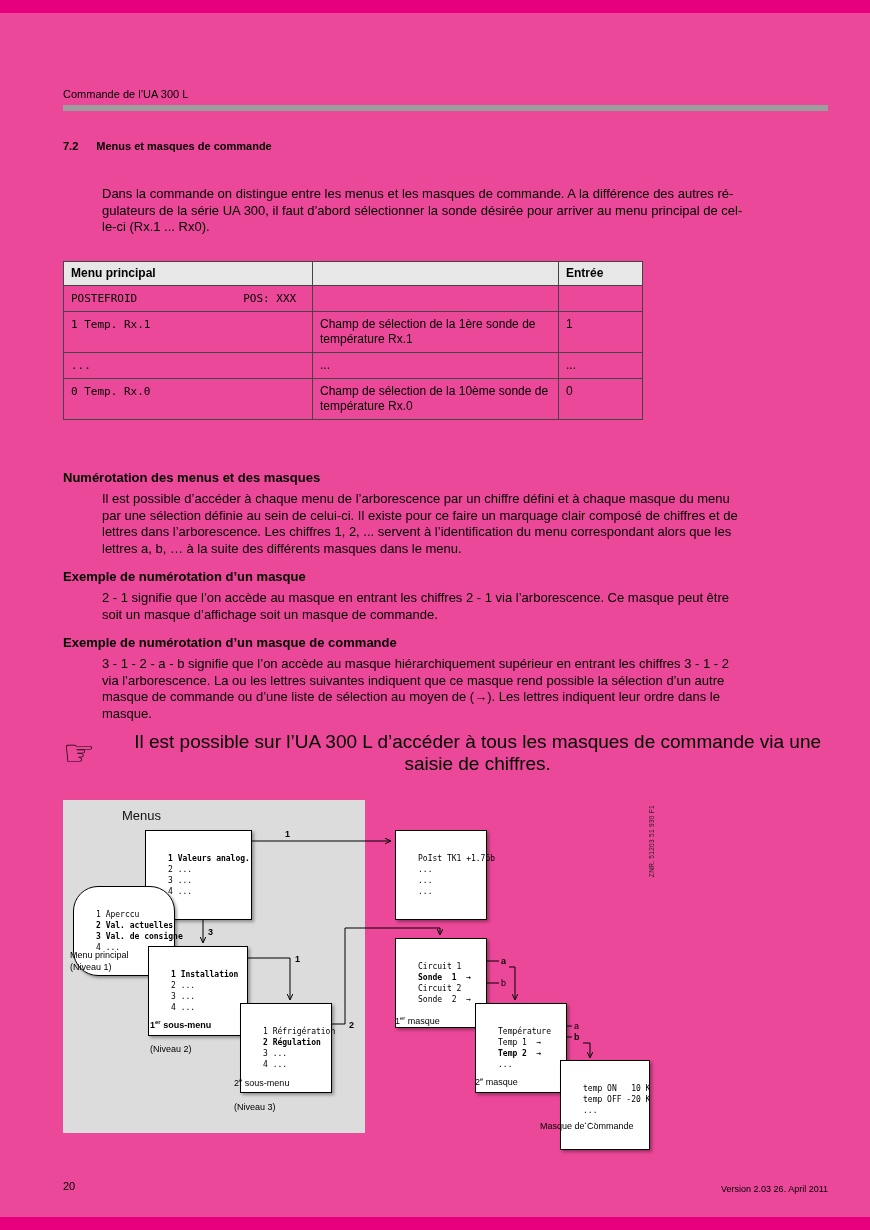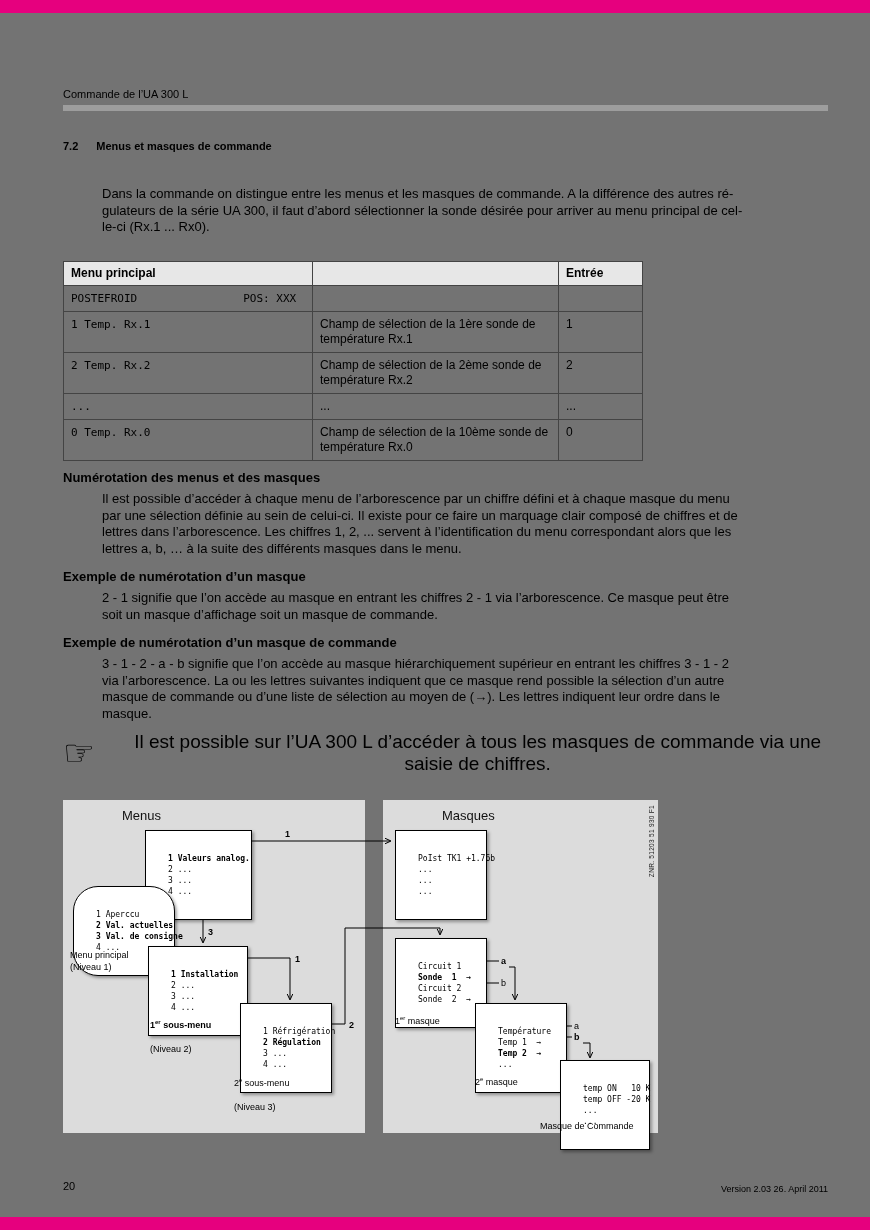--- a/index.html
+++ b/index.html
@@ -1,18 +1,18 @@
 <!DOCTYPE html>
 <html><head>
 <meta charset="utf-8">
 <style>
   * { margin:0; padding:0; box-sizing:border-box; }
   html,body { background:#ffffff; }
   .page {
-    position:relative; width:870px; height:1230px; background:#737373;
+    position:relative; width:870px; height:1230px; background:#ec4899;
     font-family:"Liberation Sans", sans-serif; color:#000; overflow:hidden;
   }
   .topbar, .bottombar { position:absolute; left:0; width:870px; height:13px; background:#e6007e; }
   .topbar { top:0; }
   .bottombar { top:1217px; }
 
   .running-header { position:absolute; left:63px; top:88px; font-size:11px; }
   .header-rule { position:absolute; left:63px; top:105px; width:765px; height:6px; background:#9d9d9d; }
 
   .section-title { position:absolute; left:63px; top:140px; font-size:11px; font-weight:bold; }
@@ -119,25 +119,20 @@
     <tbody>
       <tr>
         <td class="mono">POSTEFROID                POS: XXX</td>
         <td></td>
         <td></td>
       </tr>
       <tr>
         <td class="mono">1 Temp. Rx.1</td>
         <td>Champ de sélection de la 1ère sonde de température Rx.1</td>
         <td>1</td>
-      </tr>
-      <tr>
-        <td class="mono">2 Temp. Rx.2</td>
-        <td>Champ de sélection de la 2ème sonde de température Rx.2</td>
-        <td>2</td>
       </tr>
       <tr>
         <td class="mono">...</td>
         <td>...</td>
         <td>...</td>
       </tr>
       <tr>
         <td class="mono">0 Temp. Rx.0</td>
         <td>Champ de sélection de la 10ème sonde de température Rx.0</td>
         <td>0</td>
@@ -162,23 +157,20 @@
   </div>
 
   <div class="note">
     <span class="hand">☞</span>
     <span class="note-text">Il est possible sur l’UA 300 L d’accéder à tous les masques de commande via une saisie de chiffres.</span>
   </div>
 
   <div class="diagram">
     <div class="panel panel-menus">
       <div class="panel-title">Menus</div>
-    </div>
-    <div class="panel panel-masques">
-      <div class="panel-title">Masques</div>
     </div>
 
     <svg class="connectors" width="595" height="333" viewBox="0 0 595 333">
       <defs>
         <marker id="arr" markerWidth="8" markerHeight="8" refX="5.5" refY="3" orient="auto" markerUnits="userSpaceOnUse">
           <path d="M0,0 L6.5,3 L0,6 Z" fill="#000"></path>
         </marker>
       </defs>
       <path d="M189,41 H327" marker-end="url(#arr)"></path>
       <path d="M112,108 H140 V92" marker-end="url(#arr)"></path>

